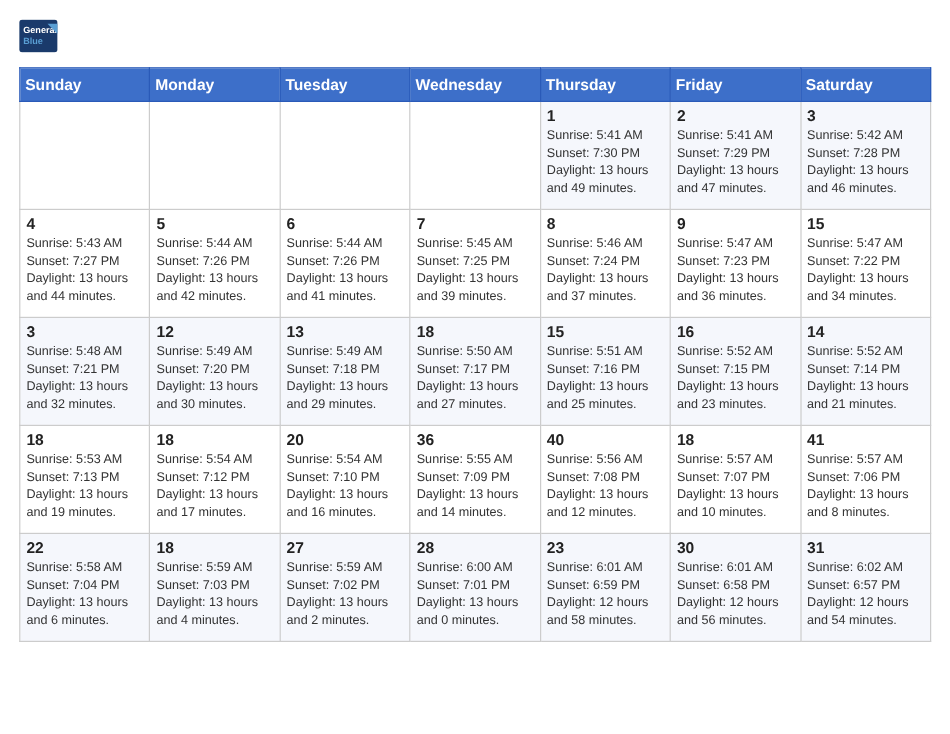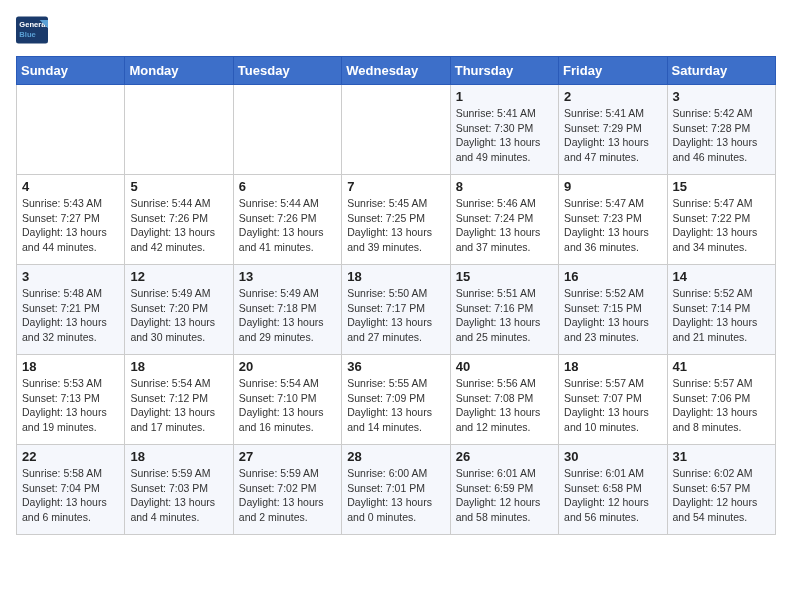--- a/index.html
+++ b/index.html
@@ -226,21 +226,21 @@
         </td>
         <td>
           <div class="day-number">27</div>
           <div class="day-info">Sunrise: 5:59 AM<br>Sunset: 7:02 PM<br>Daylight: 13 hours<br>and 2 minutes.</div>
         </td>
         <td>
           <div class="day-number">28</div>
           <div class="day-info">Sunrise: 6:00 AM<br>Sunset: 7:01 PM<br>Daylight: 13 hours<br>and 0 minutes.</div>
         </td>
         <td>
-          <div class="day-number">26</div>
+          <div class="day-number">23</div>
           <div class="day-info">Sunrise: 6:01 AM<br>Sunset: 6:59 PM<br>Daylight: 12 hours<br>and 58 minutes.</div>
         </td>
         <td>
           <div class="day-number">30</div>
           <div class="day-info">Sunrise: 6:01 AM<br>Sunset: 6:58 PM<br>Daylight: 12 hours<br>and 56 minutes.</div>
         </td>
         <td>
           <div class="day-number">31</div>
           <div class="day-info">Sunrise: 6:02 AM<br>Sunset: 6:57 PM<br>Daylight: 12 hours<br>and 54 minutes.</div>
         </td>

